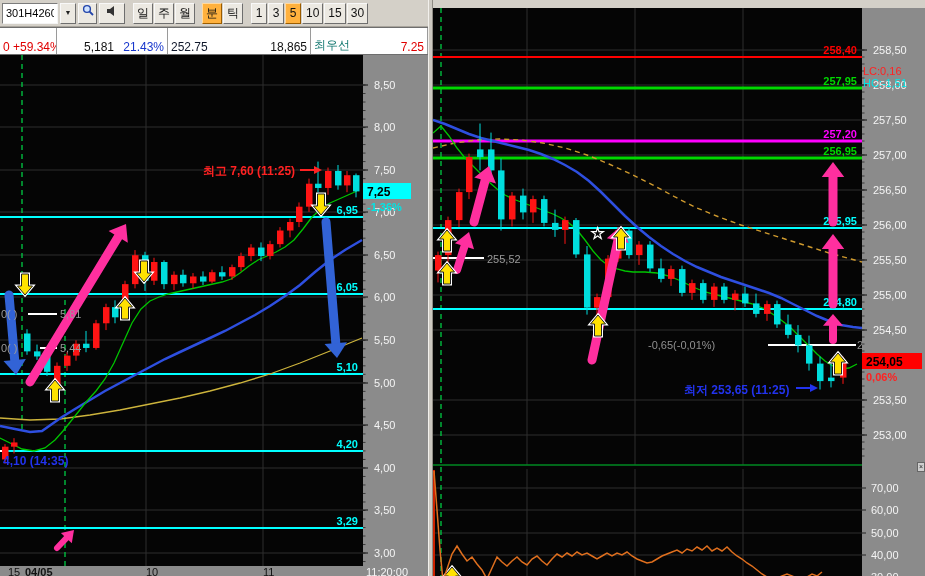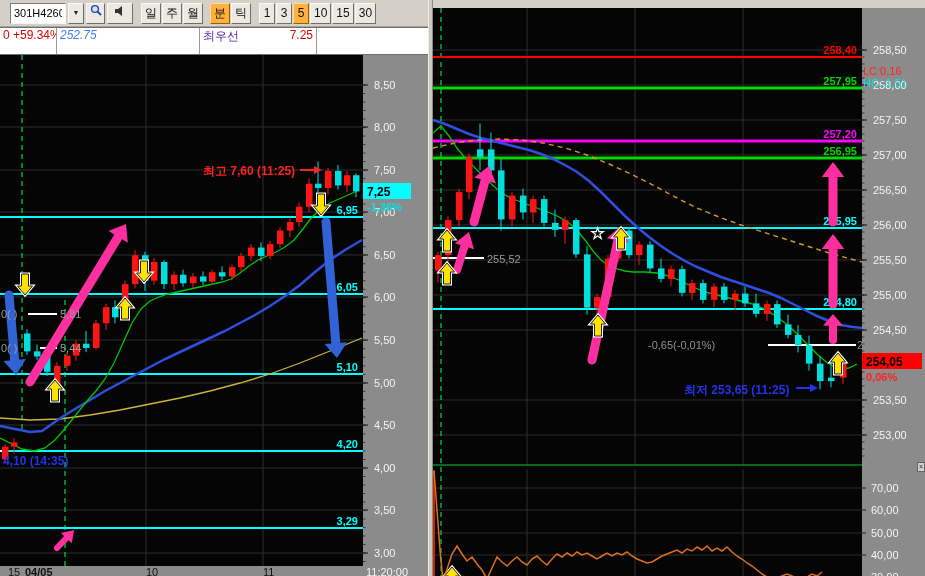--- a/index.html
+++ b/index.html
@@ -1,33 +1,33 @@
 <!DOCTYPE html>
 <html><head>
 <meta charset="utf-8">
 <style>
   html,body{margin:0;padding:0;background:#d4d0c8;}
   #app{position:relative;width:925px;height:576px;overflow:hidden;background:#d4d0c8;
        font-family:"Liberation Sans", sans-serif;}
   
   #left-panel{position:absolute;left:0;top:0;width:428px;height:576px;}
   #toolbar{position:absolute;left:0;top:0;width:428px;height:27px;background:#d4d0c8;
-           display:flex;align-items:center;gap:2px;padding-left:10px;box-sizing:border-box;
+           display:flex;align-items:center;gap:2px;padding-left:2px;box-sizing:border-box;
            border-bottom:1px solid #a8a49c;}
   .tinput{height:17px;border:1px solid;border-color:#7c7c7c #f4f4f4 #f4f4f4 #7c7c7c;
           background:#fff;font-family:"Liberation Sans",sans-serif;font-size:11px;padding:1px 3px;}
   .tbtn{height:21px;min-width:16px;border:1px solid;border-color:#f8f8f8 #6e6e6e #6e6e6e #f8f8f8;
         background:#ece9e2;font-size:12px;line-height:18px;text-align:center;padding:0 3px;
         box-sizing:border-box;color:#111;cursor:default;user-select:none;}
   .tbtn.sel{background:#ffb13d;border-color:#ffd9a0 #9a5c00 #9a5c00 #ffd9a0;}
   .ddbtn{width:14px;padding:0;font-size:7px;color:#222;}
   #quotebar{position:absolute;left:0;top:27px;width:428px;height:28px;background:#fff;
             border-top:1px solid #6e6e6e;border-bottom:1px solid #6e6e6e;display:flex;
             box-sizing:border-box;font-size:12px;}
-  .qcell{display:flex;align-items:flex-start;border-right:1px solid #9a9a9a;box-sizing:border-box;
+  .qcell{display:flex;align-items:flex-end;border-right:1px solid #9a9a9a;box-sizing:border-box;
          overflow:hidden;padding:0 3px;}
   .qcell span{white-space:nowrap;}
   #lchart{position:absolute;left:0;top:55px;}
   #ltimebar{position:absolute;left:0;top:566px;width:428px;height:10px;background:#8b8b8b;
             overflow:hidden;font-size:11px;color:#111;}
   #ltimebar span{position:absolute;top:0;line-height:13px;}
   #divider{position:absolute;left:428px;top:0;width:5px;height:576px;background:#cdc9c1;
            border-left:1px solid #f2f0ec;border-right:1px solid #8f8b83;box-sizing:border-box;}
   #right-panel{position:absolute;left:433px;top:8px;width:492px;height:576px;background:#000;}
   #closebox{position:absolute;left:917px;top:462px;width:8px;height:10px;background:#cfcfcf;
@@ -67,26 +67,30 @@
           <div class="tbtn sel">5</div>
           <div class="tbtn">10</div>
           <div class="tbtn">15</div>
           <div class="tbtn">30</div>
         </div>
     </div>
     <div id="quotebar">
         <div class="qcell" style="width: 57px;">
           <span style="color: rgb(224, 0, 0); flex: 1 1 0%; text-align: right;">0 +59.34%</span>
         </div>
+        <div class="qcell" style="width: 111px;">
+          <span style="color: rgb(17, 17, 17); flex: 1 1 0%; text-align: right;">5,181</span>
+          <span style="color: rgb(23, 54, 204); width: 50px; text-align: right;">21.43%</span>
+        </div>
         <div class="qcell" style="width: 143px;">
-          <span style="color: #3b82f6; flex: 1 1 0%; text-align: left; font-style: italic;">252.75</span>
+          <span style="color: #0f172a; flex: 1 1 0%; text-align: left;">252.75</span>
           <span style="color: rgb(17, 17, 17); text-align: right; margin-top: 39px;">18,865</span>
         </div>
         <div class="qcell" style="width: 117px;">
-          <span style="color: #4c1d95; flex: 1 1 0%; text-align: left; font-family: Liberation Serif, serif;">최우선</span>
+          <span style="color: #0f766e; flex: 1 1 0%; text-align: left; font-family: Liberation Serif, serif;">최우선</span>
           <span style="color: rgb(224, 0, 0); text-align: right;">7.25</span>
         </div>
       </div>
     <svg id="lchart" width="428" height="511">
         <g>
           <rect x="0" y="0" width="363" height="511" fill="#050505"></rect>
           <rect x="363" y="0" width="65" height="511" fill="#8b8b8b"></rect>
           <line x1="0" y1="30" x2="363" y2="30" stroke="#2e2e2e" stroke-width="1"></line>
           <line x1="0" y1="72" x2="363" y2="72" stroke="#2e2e2e" stroke-width="1"></line>
           <line x1="0" y1="115" x2="363" y2="115" stroke="#2e2e2e" stroke-width="1"></line>

